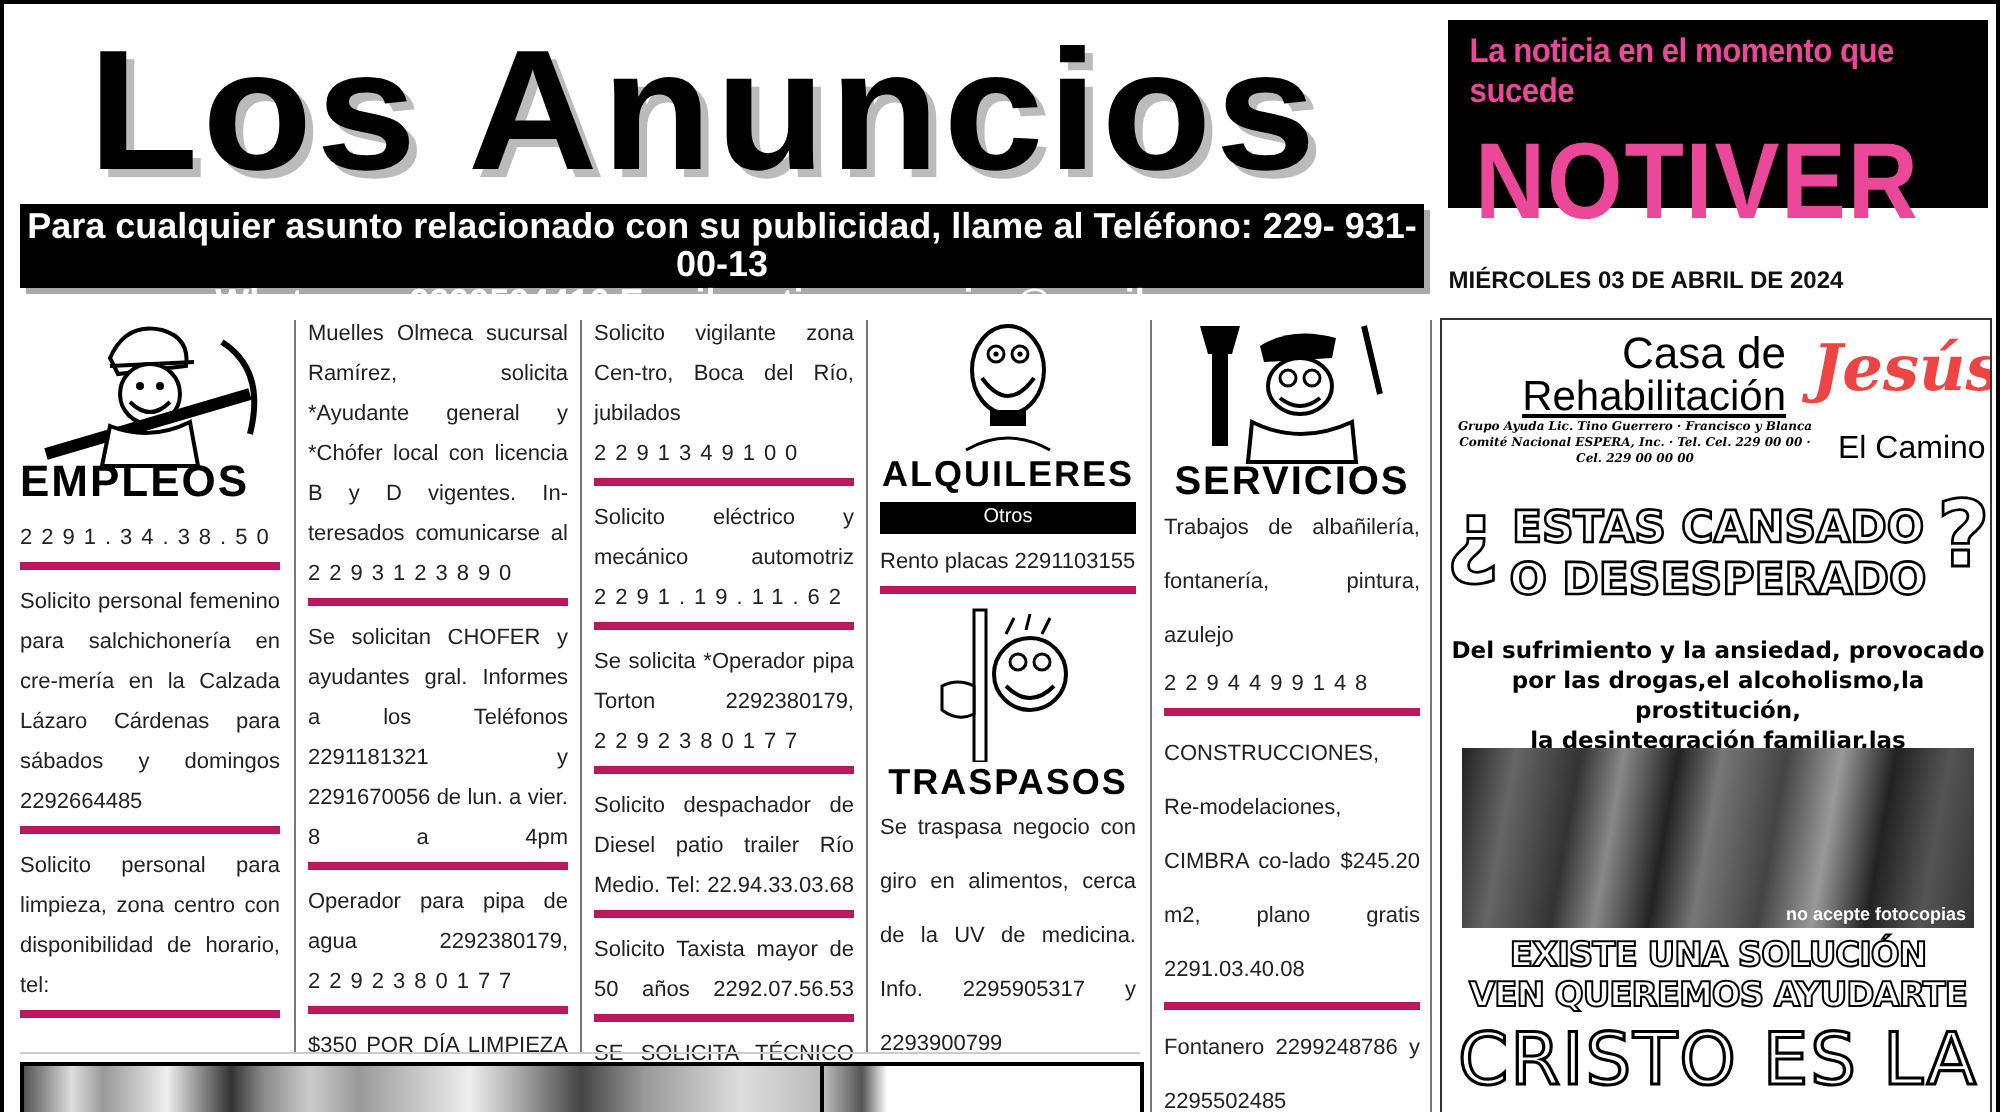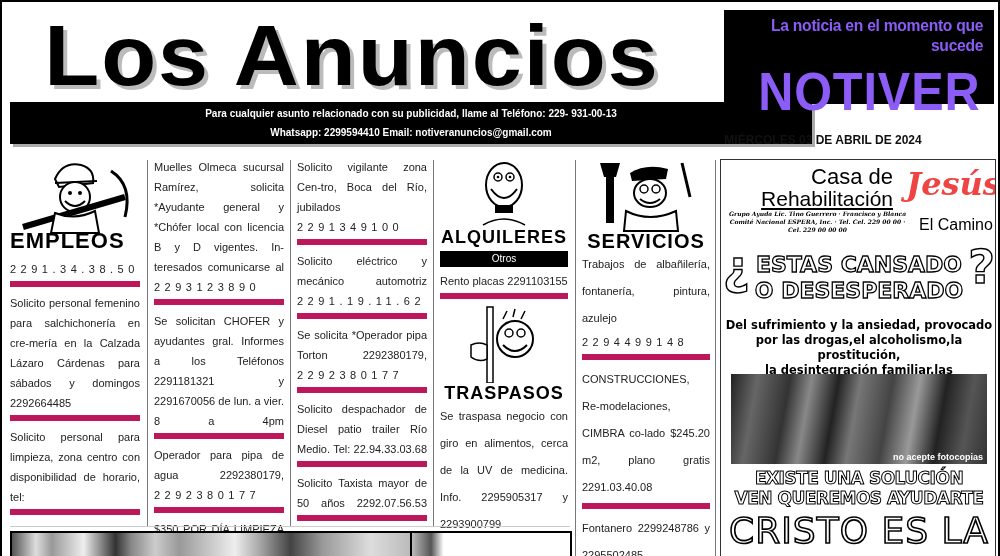--- a/index.html
+++ b/index.html
@@ -9,37 +9,37 @@
 
   
   .masthead-title {
     position: absolute; left: 40px; top: 8px; width: 620px; height: 92px;
     font-family: "Liberation Sans", sans-serif; font-weight: 900; font-size: 90px;
     letter-spacing: 2px; line-height: 92px; text-align: center; color: #000;
     text-shadow: 4px 4px 0 #bbb;
     transform: scaleY(0.95);
   }
   .masthead-bar {
-    position: absolute; left: 8px; top: 100px; width: 802px; height: 42px;
+    position: absolute; left: 8px; top: 100px; width: 702px; height: 42px;
     background: #000; color: #fff; text-align: center;
-    font-size: 10px; font-weight: bold; line-height: 19px; padding-top: 2px;
+    font-size: 18px; font-weight: bold; line-height: 19px; padding-top: 2px;
     box-shadow: 3px 3px 0 #aaa;
   }
   .notiver-box {
     position: absolute; left: 722px; top: 8px; width: 270px; height: 94px;
-    background: #000; color: #8b5cf6; text-align: right;
+    background: #000; color: #ec4899; text-align: left;
   }
   .notiver-tagline { font-size: 17px; font-weight: bold; padding-top: 6px; letter-spacing: -0.3px; transform: scaleX(0.92); }
   .notiver-name { font-size: 54px; font-weight: 900; line-height: 70px; letter-spacing: 1px; transform: scaleX(0.9); }
   .date-line { position: absolute; left: 686px; top: 131px; width: 270px; text-align: center; font-size: 12px; font-weight: bold; color: #111; }
 
   
   .col { position: absolute; top: 155px; font-size: 11px; line-height: 20px; color: #222; }
   .col-sep { position: absolute; top: 158px; width: 1px; background: #777; }
-  .ad { text-align: justify; text-align-last: justify; border-bottom: 6px solid #be185d; padding-bottom: 2px; margin-bottom: 6px; }
+  .ad { text-align: justify; text-align-last: justify; border-bottom: 4px solid #be185d; padding-bottom: 2px; margin-bottom: 6px; }
   .ad .line { display: block; text-align: justify; }
   .ad p { text-align: justify; }
   .ad .phone { display: block; letter-spacing: 4.5px; text-align: justify; text-align-last: justify; }
   .ad.last-normal { text-align-last: left; }
 
   .col1 { left: 8px; width: 130px; }
   .col2 { left: 152px; width: 130px; }
   .col3 { left: 295px; width: 130px; }
   .col4 { left: 438px; width: 128px; }
   .col5 { left: 580px; width: 128px; }

